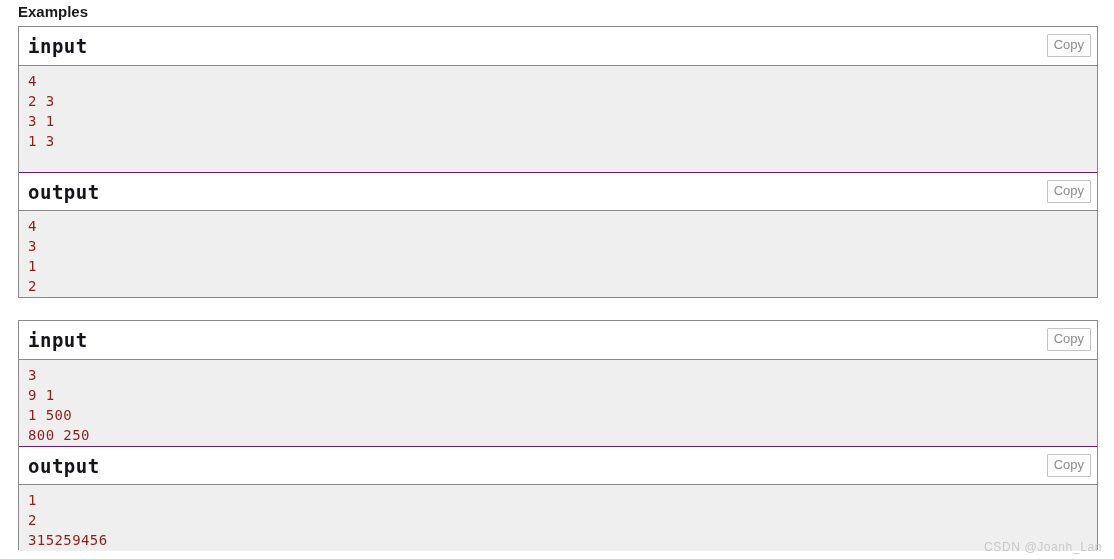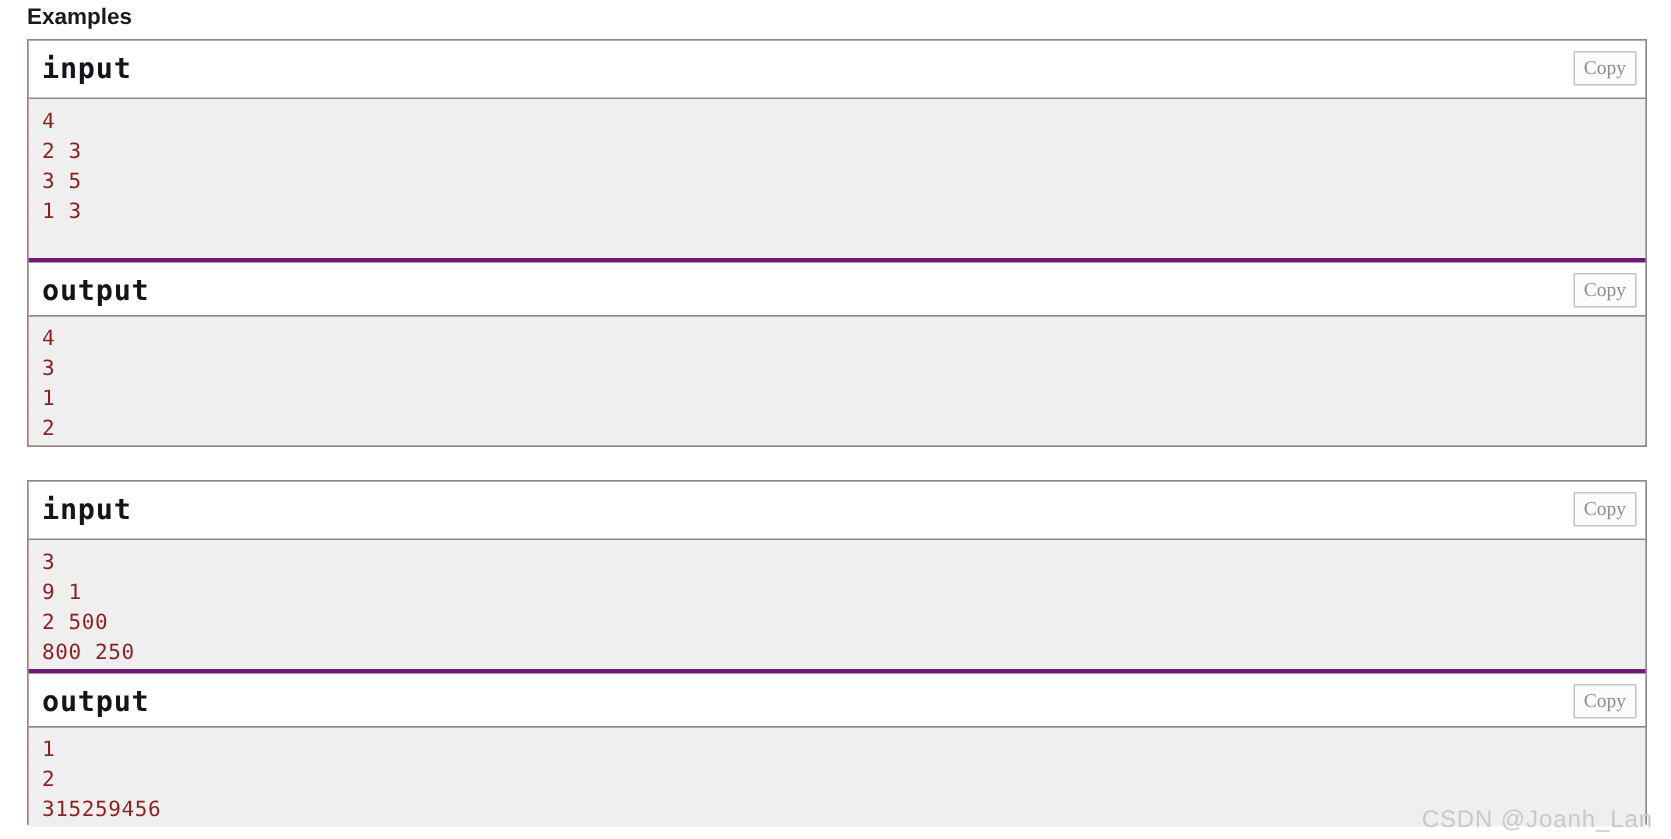--- a/index.html
+++ b/index.html
@@ -35,53 +35,53 @@
     line-height: 18px;
   }
 
   
   .example-block {
     position: absolute;
     left: 18px;
     width: 1080px;
     box-sizing: border-box;
     border: 1px solid #8a8a8a;
-    background: #7f1d1d;
+    background: #bef264;
   }
   #example-block-0 { top: 26px; height: 272px; }
   #example-block-1 { top: 320px; height: 230px; }
 
   
   .io-header {
     position: relative;
     height: 39px;
     box-sizing: border-box;
     background: #ffffff;
     border-bottom: 1px solid #8a8a8a;
   }
-  .io-header.second { border-top: 3px solid #701a75; }
+  .io-header.second { border-top: 1px solid #701a75; }
 
   .io-title {
     position: absolute;
     left: 9px;
     top: 6px;
     font-family: "DejaVu Sans Mono", "Liberation Mono", monospace;
     font-size: 19px;
     font-weight: bold;
     color: #15141a;
     line-height: 26px;
     letter-spacing: 0.5px;
   }
 
   .copy-button {
     position: absolute;
     right: 6px;
     top: 7px;
     padding: 2px 6px 3px 6px;
-    font-family: Liberation Serif, serif;
+    font-family: Liberation Sans, sans-serif;
     font-size: 13px;
     line-height: 16px;
     color: #8d8d8d;
     background: #fcfcfc;
     border: 1px solid #c2c2c2;
     border-radius: 1px;
     cursor: pointer;
     user-select: none;
   }
 
@@ -106,21 +106,21 @@
   #pane-0-1 { height: 86px;  }
   #pane-1-0 { height: 86px;  }
   #pane-1-1 { height: 66px;  }
 
   
   .watermark {
     position: absolute;
     right: 12px;
     bottom: 3px;
     font-family: "Liberation Sans", sans-serif;
-    font-size: 16px;
+    font-size: 12px;
     line-height: 18px;
     color: #c9c9c9;
     letter-spacing: 0.6px;
     user-select: none;
     pointer-events: none;
   }
 </style>
 </head>
 <body>
 
@@ -131,21 +131,21 @@
   <div class="example-block" id="example-block-0">
 
     <div class="io-header">
       <span class="io-title">input</span>
       <button class="copy-button">Copy</button>
     </div>
 
     <div class="io-pane" id="pane-0-0">
       <div class="io-line">4</div>
       <div class="io-line">2 3</div>
-      <div class="io-line">3 5</div>
+      <div class="io-line">3 1</div>
       <div class="io-line">1 3</div>
     </div>
 
     <div class="io-header second">
       <span class="io-title">output</span>
       <button class="copy-button">Copy</button>
     </div>
 
     <div class="io-pane" id="pane-0-1">
       <div class="io-line">4</div>
@@ -158,21 +158,21 @@
   <div class="example-block" id="example-block-1">
 
     <div class="io-header">
       <span class="io-title">input</span>
       <button class="copy-button">Copy</button>
     </div>
 
     <div class="io-pane" id="pane-1-0">
       <div class="io-line">3</div>
       <div class="io-line">9 1</div>
-      <div class="io-line">2 500</div>
+      <div class="io-line">1 500</div>
       <div class="io-line">800 250</div>
     </div>
 
     <div class="io-header second">
       <span class="io-title">output</span>
       <button class="copy-button">Copy</button>
     </div>
 
     <div class="io-pane" id="pane-1-1">
       <div class="io-line">1</div>

